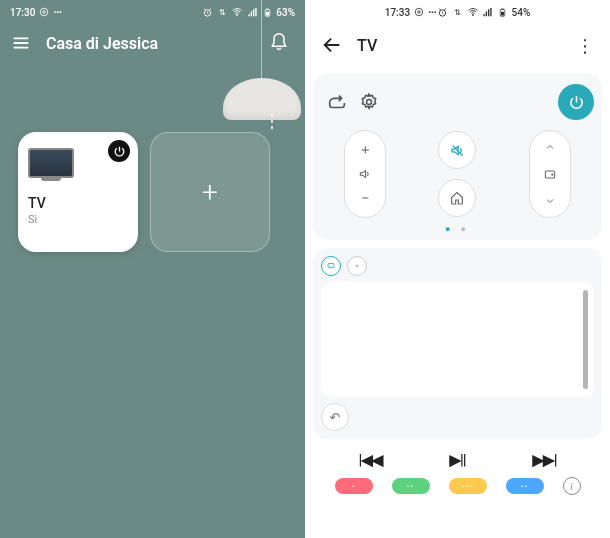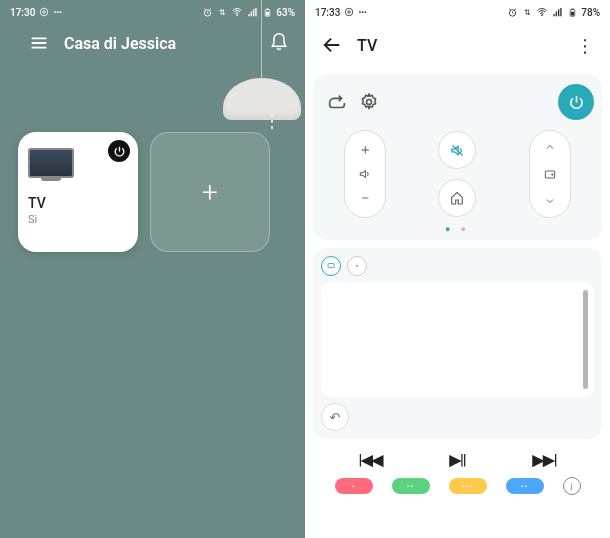--- a/index.html
+++ b/index.html
@@ -14,27 +14,27 @@
   .phone-left { width: 305px; background: #6c8a85; }
   .phone-right { width: 305px; background: #fff; }
 
   
   .status-bar {
     height: 24px; display: flex; align-items: center; justify-content: space-between;
     padding: 0 10px; font-size: 10px; font-weight: 500;
   }
   .status-left, .status-right { display: flex; align-items: center; gap: 3px; }
   .phone-left .status-bar { color: #fff; }
-  .phone-right .status-bar { color: #333; }
+  .phone-right .status-bar { color: #333; justify-content: center; }
   .status-icon { width: 12px; height: 12px; display: inline-flex; align-items: center; justify-content: center; }
 
   
   .header-left {
     display: flex; align-items: center; justify-content: space-between;
-    padding: 8px 14px 8px 28px; color: #fff;
+    padding: 8px 14px 8px 10px; color: #fff;
   }
   .header-left .title { font-size: 16px; font-weight: 600; flex: 1; margin-left: 14px; }
   .hamburger, .bell { width: 22px; height: 22px; }
 
   .welcome { color: #fff; font-size: 13px; padding: 26px 18px 0 18px; }
 
   
   .lamp-wrap { position: absolute; top: 0; right: 12px; width: 110px; height: 170px; pointer-events: none; }
   .lamp-cord { position: absolute; top: 0; left: 78px; width: 1px; height: 80px; background: rgba(255,255,255,0.5); }
   .lamp-shade {
@@ -267,21 +267,21 @@
             <path d="M3 20h3v-5H3zM8 20h3V10H8zM13 20h3V5h-3zM18 20h3V2h-3z"></path>
           </svg>
       </span>
       <span class="status-icon">
         <svg viewBox="0 0 24 24" width="9" height="13" fill="currentColor">
             <rect x="6" y="4" width="12" height="18" rx="2" fill="none" stroke="currentColor" stroke-width="2"></rect>
             <rect x="8" y="10" width="8" height="10"></rect>
             <rect x="9" y="1" width="6" height="3" rx="1"></rect>
           </svg>
       </span>
-      <span>78%</span>
+      <span>54%</span>
     </div>
   </div>
 
   <div class="header-right">
     <span class="back">
       <svg viewBox="0 0 24 24" width="22" height="22" stroke="#222" stroke-width="2" fill="none">
           <path d="M20 12H5M11 5l-7 7 7 7"></path>
         </svg>
     </span>
     <span class="title">TV</span>

